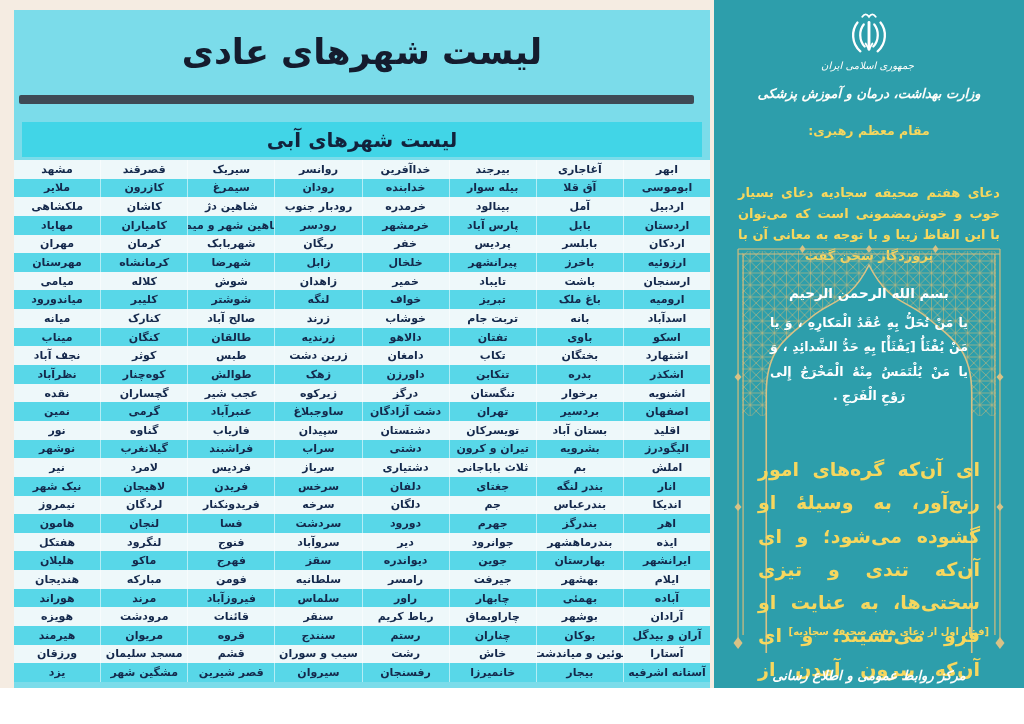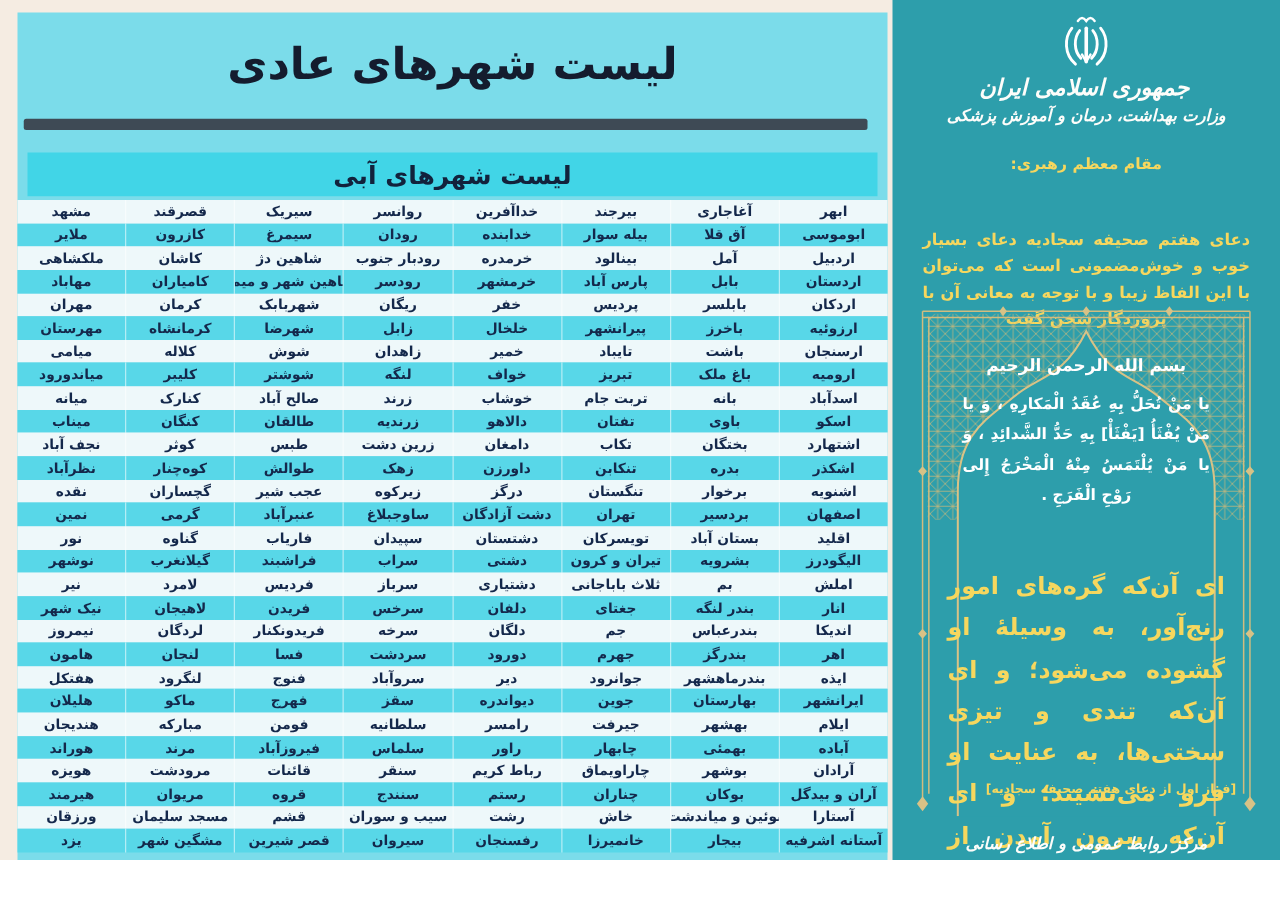--- a/index.html
+++ b/index.html
@@ -22,21 +22,21 @@
   .tcell{flex:1;display:flex;align-items:center;justify-content:center;
     font-size:11px;font-weight:bold;color:#14284b;white-space:nowrap;
     border-left:1px solid rgba(255,255,255,.55);overflow:hidden;}
   .tcell:last-child{border-left:none;}
 
   
   .sidebar{position:absolute;left:714px;top:0;width:310px;height:724px;background:#2d9eab;}
   .sidebar *{direction:rtl;}
   .emblem{position:absolute;top:10px;left:0;right:0;display:flex;justify-content:center;}
   .gov1{position:absolute;top:60px;left:0;right:3px;text-align:center;color:#fdfdfa;
-    font-size:18px;font-style:italic;font-weight:bold;}
+    font-size:10px;font-style:italic;font-weight:normal;}
   .gov2{position:absolute;top:86px;left:0;right:0;text-align:center;color:#fdfdfa;
     font-size:13px;font-style:italic;font-weight:bold;}
   .leader{position:absolute;top:123px;left:0;right:0;text-align:center;color:#f6d75e;
     font-size:12.5px;font-weight:bold;}
   .intro{position:absolute;top:146px;right:24px;left:24px;color:#f6d75e;
     font-size:13px;font-weight:bold;line-height:1.62;text-align:justify;text-align-last:center;margin-top:36px;}
 
   .frame{position:absolute;top:243px;left:18px;right:18px;height:410px;}
   .frame svg.orn{position:absolute;inset:0;width:100%;height:100%;}
   .bismillah{position:absolute;top:42px;left:0;right:0;text-align:center;color:#ffffff;

